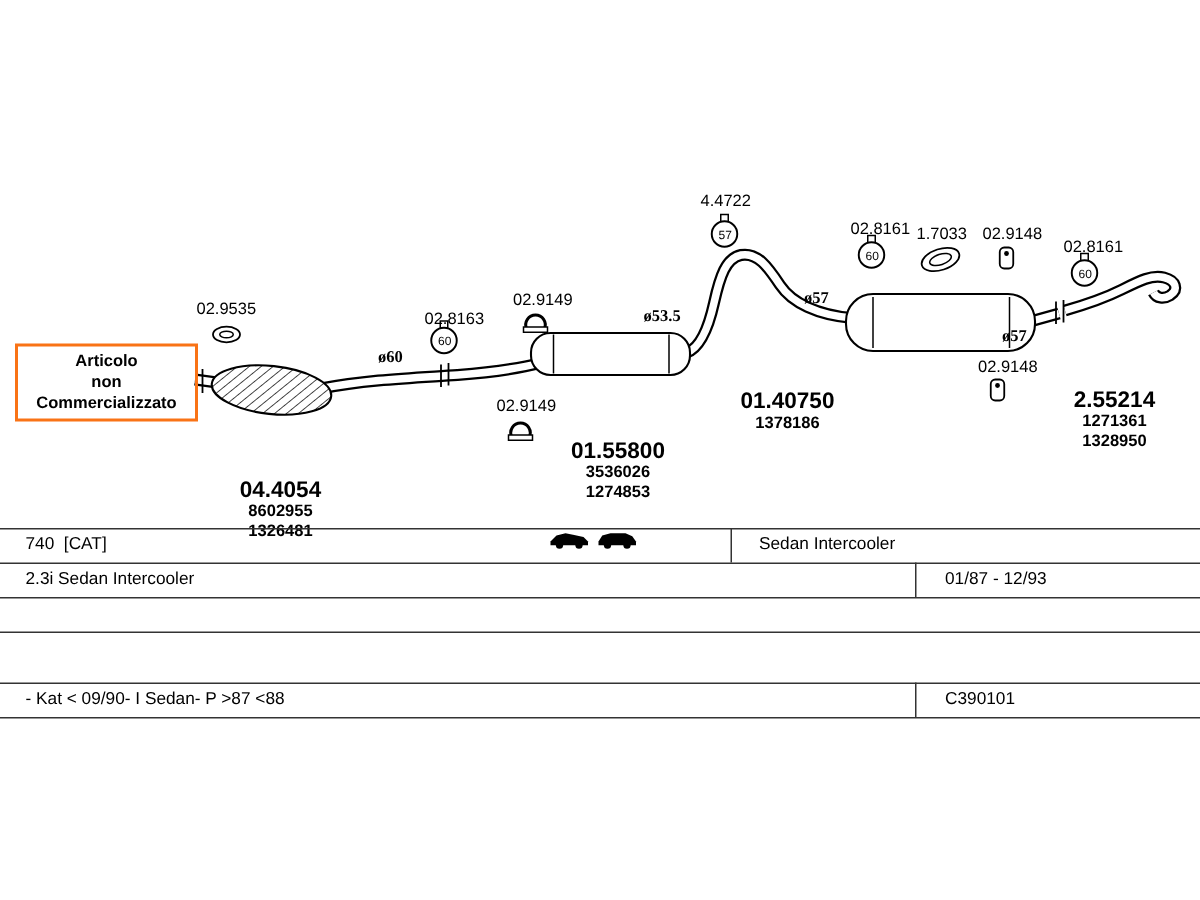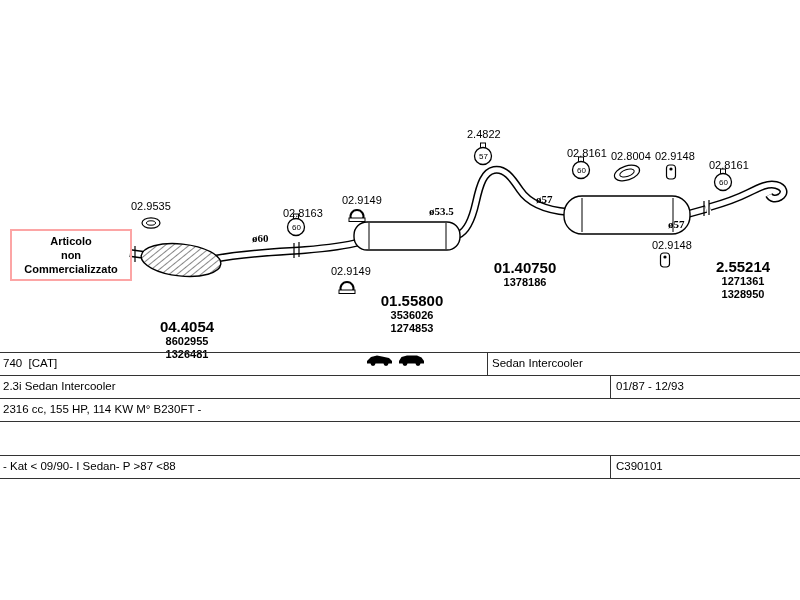--- a/index.html
+++ b/index.html
@@ -7,25 +7,25 @@
   body { font-family:"Liberation Sans", sans-serif; color:#000; }
   .screen { position:relative; width:800px; height:600px; background:#fff; overflow:hidden; }
   .abs { position:absolute; left:0; top:0; }
   .lbl { position:absolute; font-size:11px; white-space:nowrap; }
   .dia { font-weight:bold;font-family:Liberation Serif, serif; }
   .clampnum { position:absolute; font-size:8px; line-height:9px; width:17px; text-align:center; }
   .pblock { position:absolute; text-align:center;margin-top:36px; }
   .pnum { font-size:15px; font-weight:bold; line-height:17px; }
   .pcode { font-size:11px; font-weight:bold; line-height:13px; }
   .notice { position:absolute; left:10px; top:229px; width:122px; height:52px;
-            border:2px solid #fca5a5; display:flex; flex-direction:column; justify-content:center;
+            border:2px solid #f97316; display:flex; flex-direction:column; justify-content:center;
             text-align:center; font-size:11px; font-weight:bold; line-height:14px; }
   .hline { position:absolute; left:0; width:800px; height:1px; background:#333; }
   .vline { position:absolute; width:1px; background:#333; }
-  .cell { position:absolute; font-size:11.5px; white-space:pre; }
+  .cell { position:absolute; font-size:11.5px; white-space:pre;margin-left:14px; }
 </style>
 </head>
 <body>
 
 <div class="screen">
 
   <svg class="abs" width="800" height="600" viewBox="0 0 800 600">
     <defs>
       <pattern id="hatch" width="5" height="5" patternUnits="userSpaceOnUse" patternTransform="rotate(45)">
         <line x1="0" y1="0" x2="0" y2="5" stroke="#222" stroke-width="1.1"></line>
@@ -139,23 +139,23 @@
   <div class="notice">
     <span>Articolo</span>
     <span>non</span>
     <span>Commercializzato</span>
   </div>
 
   <div class="lbl" style="left:131px;top:200px">02.9535</div>
   <div class="lbl" style="left:283px;top:207px">02.8163</div>
   <div class="lbl" style="left:342px;top:194px">02.9149</div>
   <div class="lbl" style="left:331px;top:265px">02.9149</div>
-  <div class="lbl" style="left:467px;top:128px">2.4822</div>
+  <div class="lbl" style="left:467px;top:128px">4.4722</div>
   <div class="lbl" style="left:567px;top:147px">02.8161</div>
-  <div class="lbl" style="left:611px;top:150px">02.8004</div>
+  <div class="lbl" style="left:611px;top:150px">1.7033</div>
   <div class="lbl" style="left:655px;top:150px">02.9148</div>
   <div class="lbl" style="left:652px;top:239px">02.9148</div>
   <div class="lbl" style="left:709px;top:159px">02.8161</div>
 
   <div class="lbl dia" style="left:252px;top:232px">ø60</div>
   <div class="lbl dia" style="left:429px;top:205px">ø53.5</div>
   <div class="lbl dia" style="left:536px;top:193px">ø57</div>
   <div class="lbl dia" style="left:668px;top:218px">ø57</div>
 
   <div class="clampnum" style="left:288px;top:223px">60</div>
@@ -190,17 +190,16 @@
   <div class="hline" style="top:455px"></div>
   <div class="hline" style="top:478px"></div>
   <div class="vline" style="left:487px;top:352px;height:23px"></div>
   <div class="vline" style="left:610px;top:375px;height:23px"></div>
   <div class="vline" style="left:610px;top:455px;height:23px"></div>
 
   <div class="cell" style="left:3px;top:357px">740  [CAT]</div>
   <div class="cell" style="left:492px;top:357px">Sedan Intercooler</div>
   <div class="cell" style="left:3px;top:380px">2.3i Sedan Intercooler</div>
   <div class="cell" style="left:616px;top:380px">01/87 - 12/93</div>
-  <div class="cell" style="left:3px;top:403px">2316 cc, 155 HP, 114 KW M° B230FT -</div>
   <div class="cell" style="left:3px;top:460px">- Kat &lt; 09/90- I Sedan- P &gt;87 &lt;88</div>
   <div class="cell" style="left:616px;top:460px">C390101</div>
 
 </div>
 
 </body></html>

